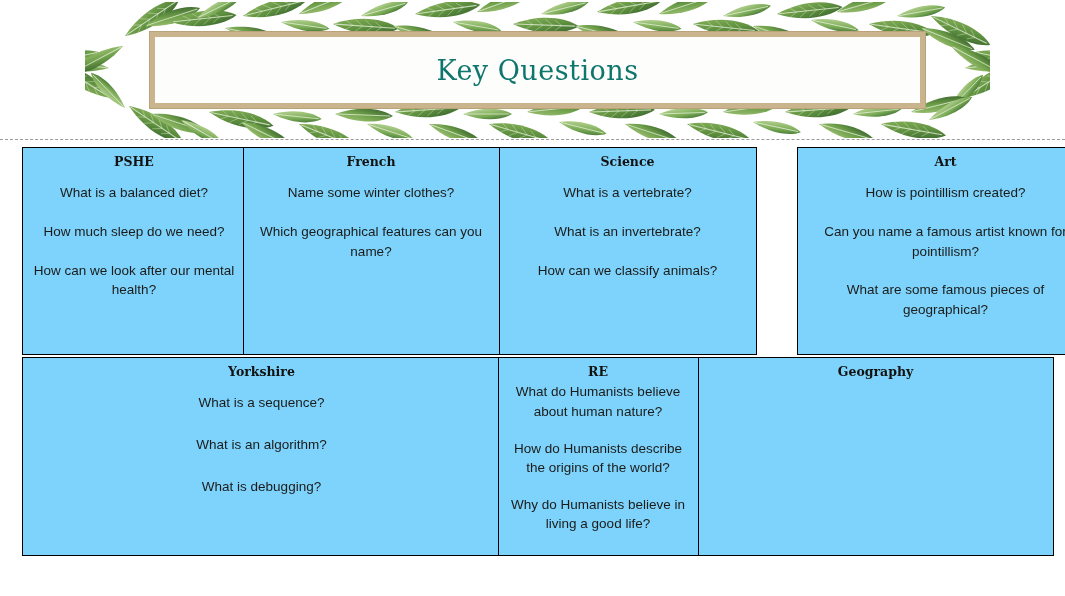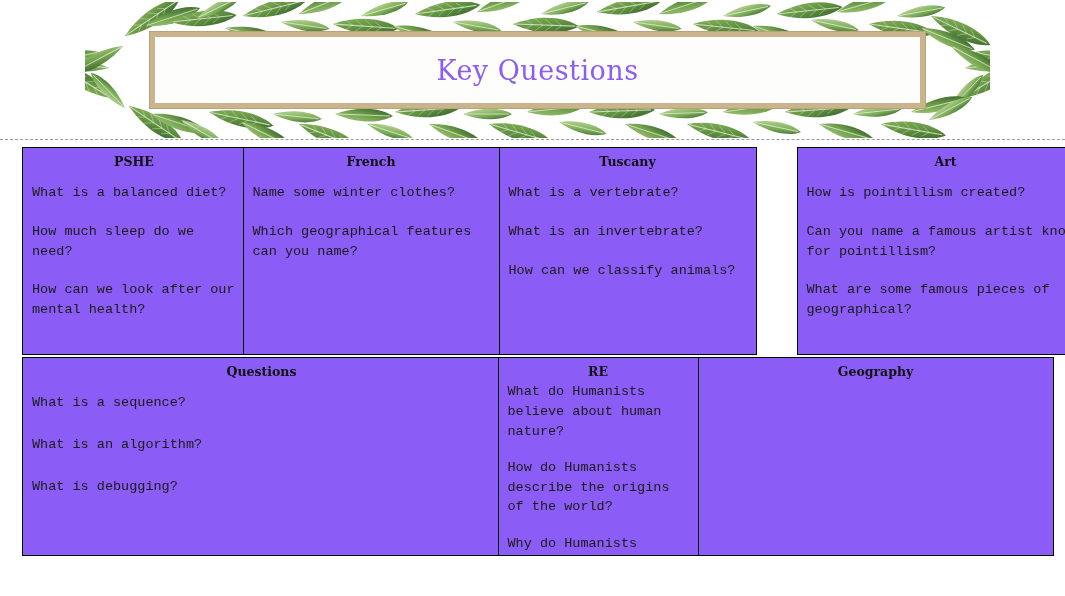--- a/index.html
+++ b/index.html
@@ -49,21 +49,21 @@
     left: 150px;
     top: 32px;
     width: 775px;
     height: 76px;
     display: flex;
     align-items: center;
     justify-content: center;
     font-family: "DejaVu Serif", "Liberation Serif", serif;
     font-size: 27px;
     letter-spacing: 0.5px;
-    color: #8b5cf6;
+    color: #0f766e;
     font-weight: 400;
   }
 
   
   #section-rule {
     position: absolute;
     left: 0;
     top: 139px;
     width: 1065px;
     height: 0;
@@ -85,21 +85,21 @@
     box-sizing: border-box;
   }
   #row-1 { top: 0px;   height: 208px; }
   #row-2 { top: 210px; height: 199px; }
 
   .cell {
     position: absolute;
     top: 0;
     height: 100%;
     box-sizing: border-box;
-    background: #8b5cf6;
+    background: #7dd3fc;
     border: 1.5px solid #000000;
     padding: 7px 9px 6px 9px;
     overflow: hidden;
   }
   
   .cell + .cell { margin-left: -1.5px; }
 
   .cell-title {
     text-align: center;
     font-family: "DejaVu Serif", "Liberation Serif", serif;
@@ -108,21 +108,22 @@
     color: #121210;
     line-height: 1.15;
     margin: 0 0 6px 0;
   }
   .q-list {
     margin: 0;
     padding: 0;
     list-style: none;
   }
   .q-item {
-    font-family: Liberation Mono, monospace;
+    text-align: center;
+    font-family: Liberation Sans, sans-serif;
     font-size: 13.5px;
     color: #1b1b18;
     line-height: 1.45;
     margin: 0 0 19px 0;
     padding: 0;
   }
   .q-item:last-child { margin-bottom: 0; }
 
   
   #cell-pshe    { left: 0px;   width: 224px; }
@@ -290,42 +291,42 @@
 
     <div class="cell" id="cell-french">
       <div class="cell-title">French</div>
       <ul class="q-list">
         <li class="q-item">Name some winter clothes?</li>
         <li class="q-item">Which geographical features can you name?</li>
       </ul>
     </div>
 
     <div class="cell" id="cell-science">
-      <div class="cell-title">Tuscany</div>
+      <div class="cell-title">Science</div>
       <ul class="q-list">
         <li class="q-item">What is a vertebrate?</li>
         <li class="q-item">What is an invertebrate?</li>
         <li class="q-item">How can we classify animals?</li>
       </ul>
     </div>
 
     <div class="cell" id="cell-art">
       <div class="cell-title">Art</div>
       <ul class="q-list">
         <li class="q-item">How is pointillism created?</li>
         <li class="q-item">Can you name a famous artist known for pointillism?</li>
         <li class="q-item">What are some famous pieces of geographical?</li>
       </ul>
     </div>
   </div>
 
   <div class="trow" id="row-2">
 
     <div class="cell" id="cell-computing">
-      <div class="cell-title">Questions</div>
+      <div class="cell-title">Yorkshire</div>
       <ul class="q-list">
         <li class="q-item">What is a sequence?</li>
         <li class="q-item">What is an algorithm?</li>
         <li class="q-item">What is debugging?</li>
       </ul>
     </div>
 
     <div class="cell" id="cell-re">
       <div class="cell-title">RE</div>
       <ul class="q-list">

